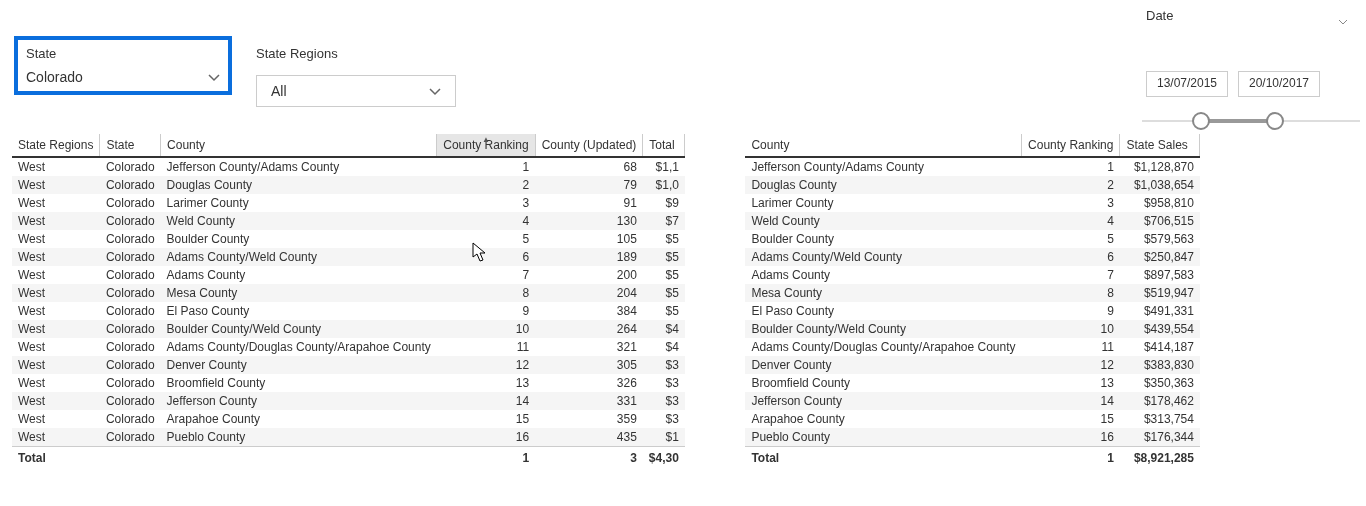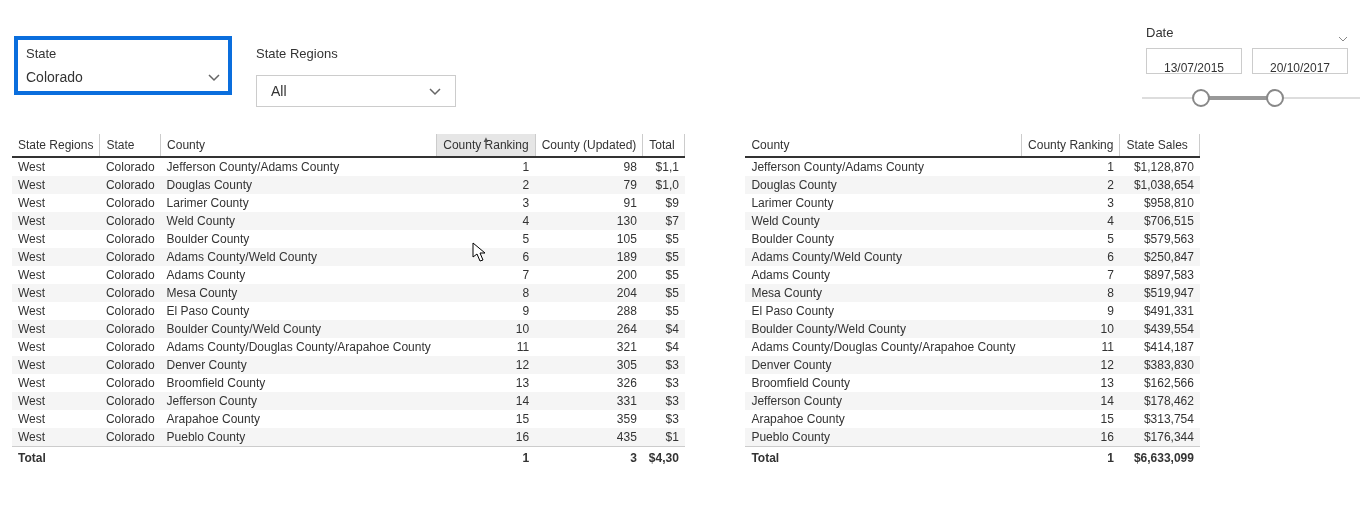--- a/index.html
+++ b/index.html
@@ -9,24 +9,24 @@
 .slicer { position: absolute; }
 .slicer-label { font-size: 13px; color: #333; margin-bottom: 14px; display: block; }
 .slicer-box { height: 32px; border: 1px solid #ccc; background: #fff; display: flex; align-items: center; justify-content: space-between; padding: 0 14px; cursor: pointer; font-size: 14px; color: #333; }
 .state-slicer { left: 14px; top: 28px; width: 218px; border: 4px solid #0A6EDD; padding: 6px 6px; }
 .state-slicer .slicer-label { margin-bottom: 8px; padding-left: 2px;}
 .state-slicer .slicer-box { border: none; height: auto; padding: 0 2px; }
 .region-slicer { left: 256px; top: 38px; width: 200px; }
 .chevron { width: 12px; height: 12px; position: relative; }
 .chevron svg { stroke: #666; }
 
-.date-area { position: absolute; right: 10px; top: 17px; width: 210px; }
+.date-area { position: absolute; right: 10px; top: 0; width: 210px; }
 .date-label { font-size: 13px; color: #333; margin-bottom: 8px; display:block; }
 .date-inputs { display: flex; gap: 10px; margin-bottom: 14px; }
-.date-box { border: 1px solid #ccc; width: 96px; height: 26px; font-size: 12px; text-align: center; padding-top: 12px; }
+.date-box { border: 1px solid #ccc; width: 82px; height: 26px; font-size: 12px; text-align: center; padding-top: 4px; margin-top: 40px; }
 .range-track { position: relative; height: 20px; }
 .track-line { position: absolute; left: -4px; right: -4px; top: 9px; height: 2px; background: #ddd; }
 .track-seg  { position: absolute; top: 8px; height: 4px; background: #999; left: 55px; width: 75px; }
 .handle { position: absolute; top: 1px; width: 18px; height: 18px; border-radius: 50%; background: #fff; border: 2px solid #888; cursor: grab; }
 .handle.a { left: 46px; }
 .handle.b { left: 120px; }
 .date-chevron { position: absolute; right: 8px; top: 6px; width: 10px; }
 
 .tables { position: absolute; top: 134px; left: 12px; right: 12px; display: flex; gap: 60px; }
 
@@ -118,21 +118,21 @@
       <th>County (Updated)</th>
       <th>Total</th>
     </tr>
       </thead>
     <tbody id="t1body">
         <tr>
           <td>West</td>
           <td>Colorado</td>
           <td>Jefferson County/Adams County</td>
           <td class="num">1</td>
-          <td class="num">98</td>
+          <td class="num">68</td>
           <td class="num">$1,1</td>
         </tr>
         <tr>
           <td>West</td>
           <td>Colorado</td>
           <td>Douglas County</td>
           <td class="num">2</td>
           <td class="num">79</td>
           <td class="num">$1,0</td>
         </tr>
@@ -182,21 +182,21 @@
           <td>Mesa County</td>
           <td class="num">8</td>
           <td class="num">204</td>
           <td class="num">$5</td>
         </tr>
         <tr>
           <td>West</td>
           <td>Colorado</td>
           <td>El Paso County</td>
           <td class="num">9</td>
-          <td class="num">288</td>
+          <td class="num">384</td>
           <td class="num">$5</td>
         </tr>
         <tr>
           <td>West</td>
           <td>Colorado</td>
           <td>Boulder County/Weld County</td>
           <td class="num">10</td>
           <td class="num">264</td>
           <td class="num">$4</td>
         </tr>
@@ -331,21 +331,21 @@
           <td class="num">$414,187</td>
         </tr>
         <tr>
           <td>Denver County</td>
           <td class="num">12</td>
           <td class="num">$383,830</td>
         </tr>
         <tr>
           <td>Broomfield County</td>
           <td class="num">13</td>
-          <td class="num">$162,566</td>
+          <td class="num">$350,363</td>
         </tr>
         <tr>
           <td>Jefferson County</td>
           <td class="num">14</td>
           <td class="num">$178,462</td>
         </tr>
         <tr>
           <td>Arapahoe County</td>
           <td class="num">15</td>
           <td class="num">$313,754</td>
@@ -353,21 +353,21 @@
         <tr>
           <td>Pueblo County</td>
           <td class="num">16</td>
           <td class="num">$176,344</td>
         </tr>
       </tbody>
     <tfoot>
         <tr>
       <td>Total</td>
       <td class="num">1</td>
-      <td class="num">$6,633,099</td>
+      <td class="num">$8,921,285</td>
     </tr>
       </tfoot>
   </table>
 </div>
 
 <div class="cursor">
   <svg viewBox="0 0 16 22">
       <path d="M1,1 L1,15 L5,12 L8,19 L11,18 L8,11 L13,11 Z"></path>
     </svg>
 </div>

